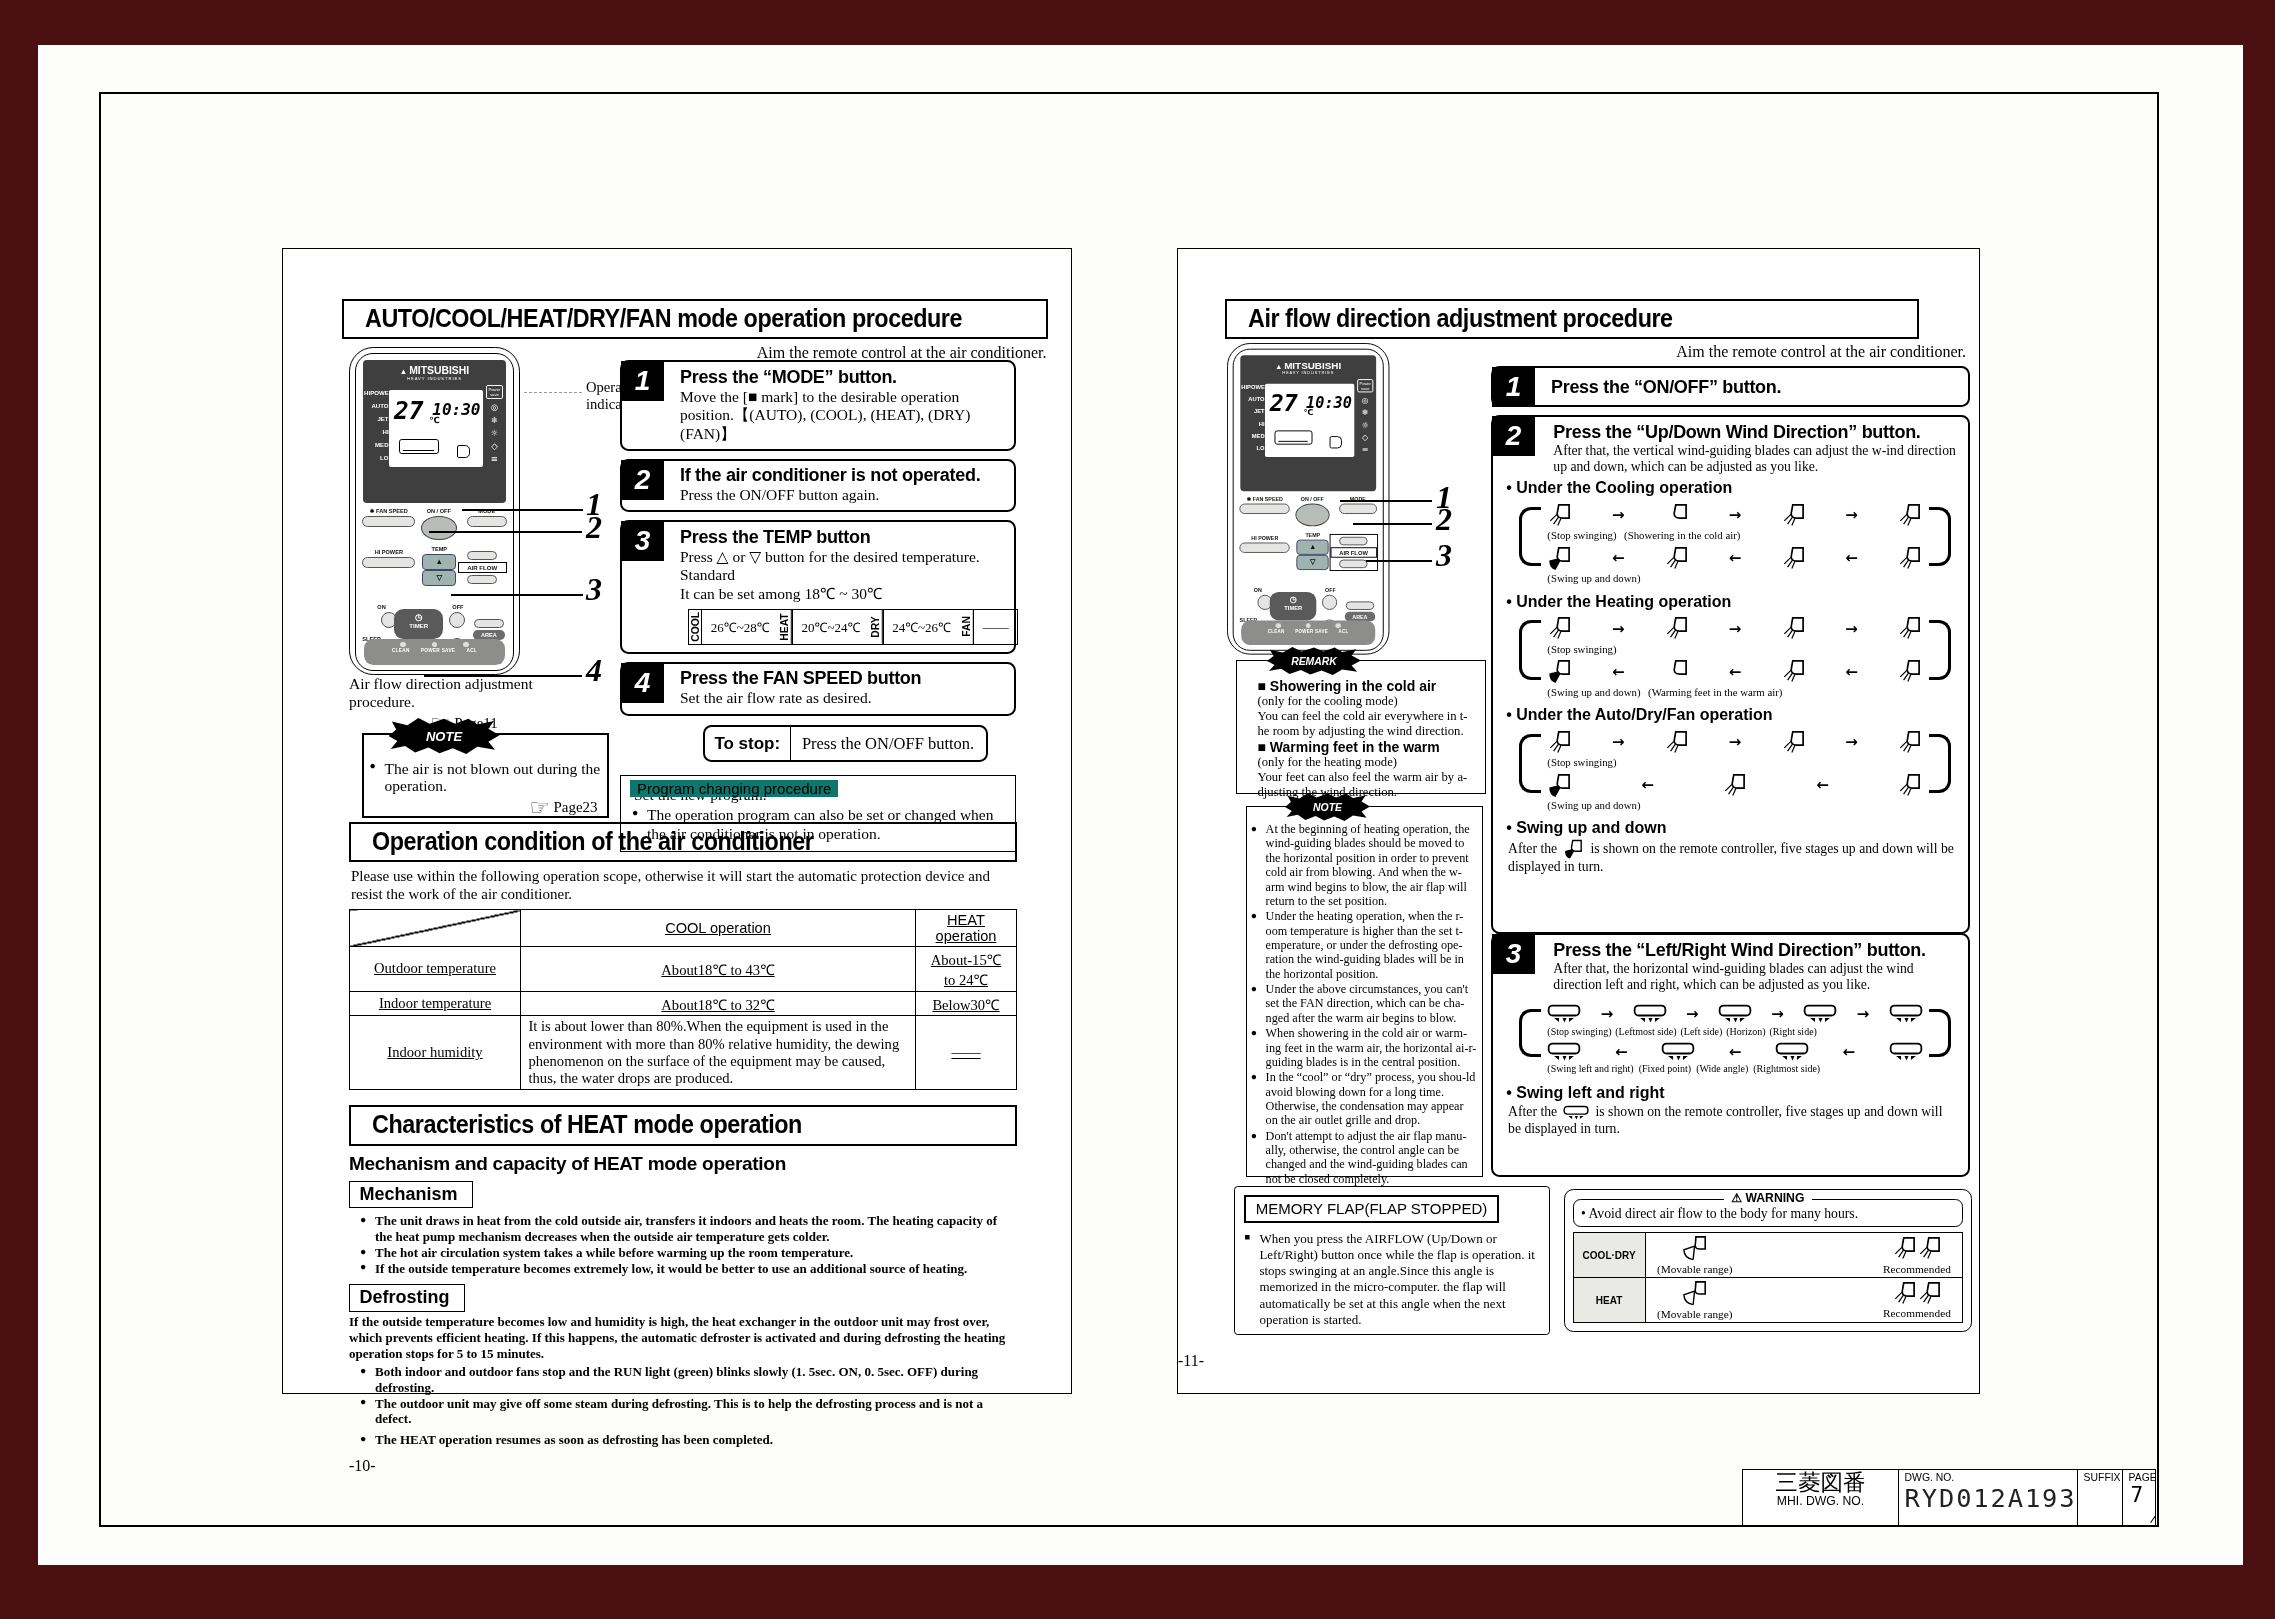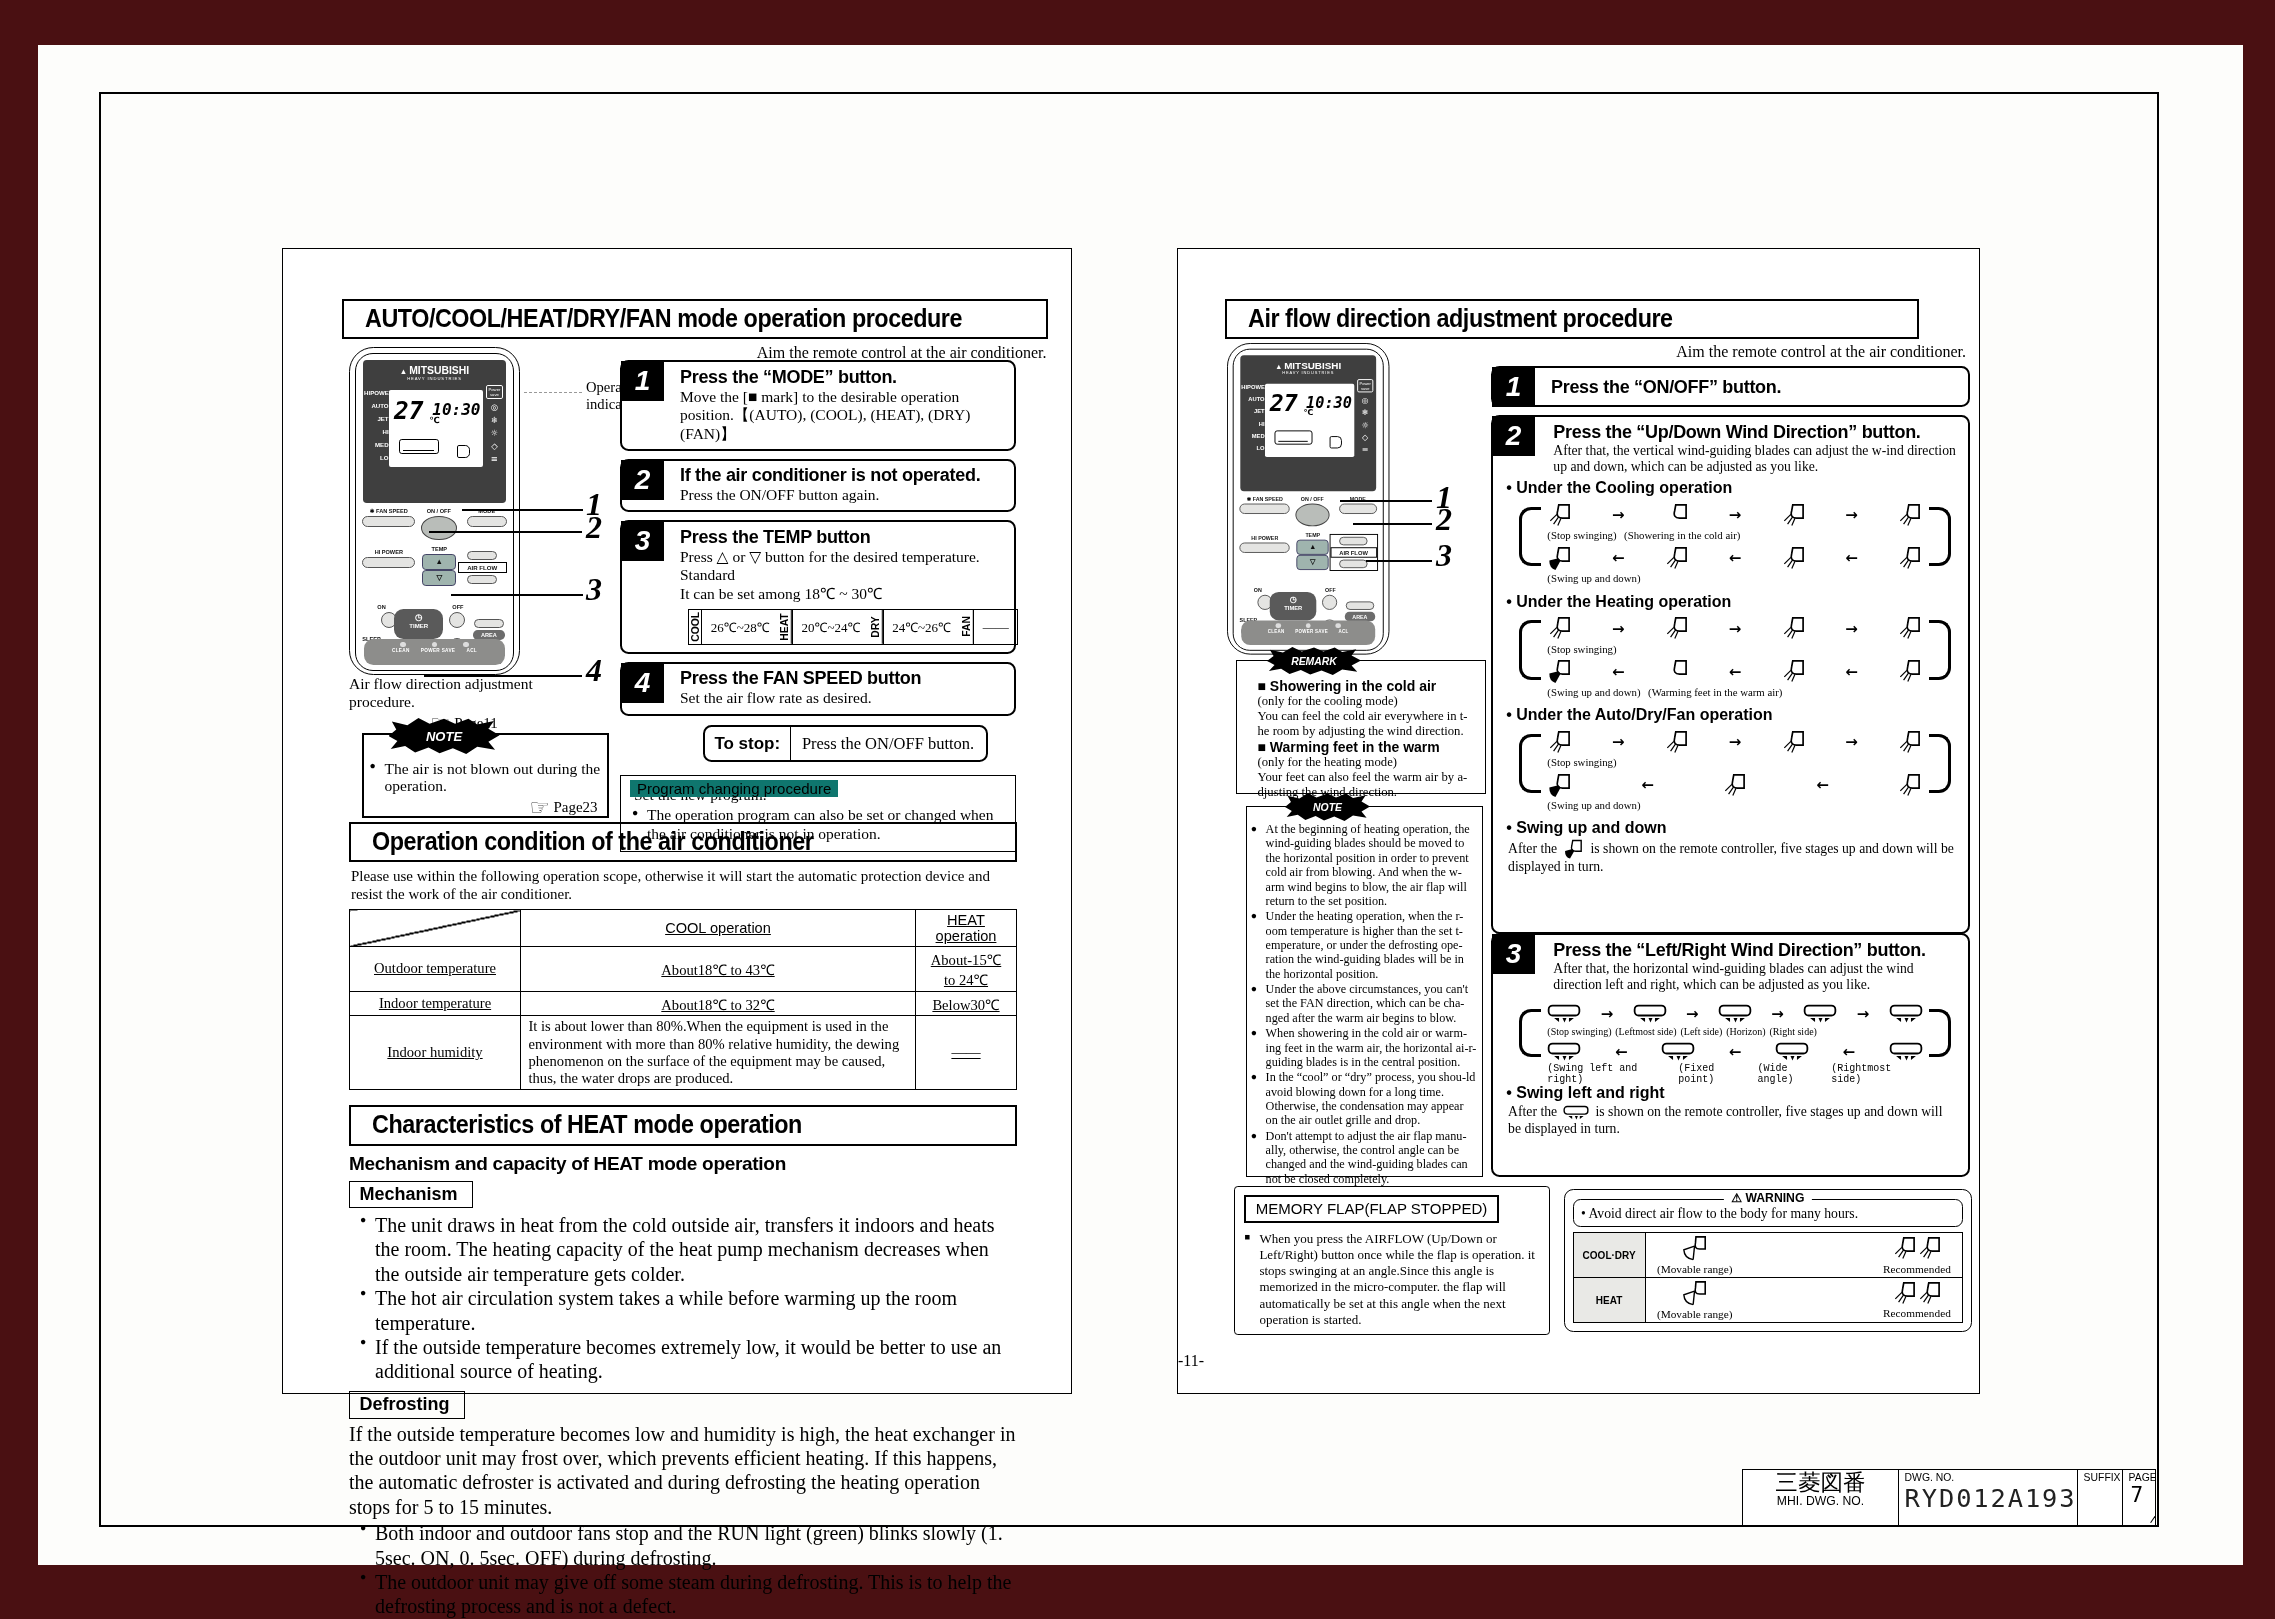--- a/index.html
+++ b/index.html
@@ -42,21 +42,21 @@
   .pgref{font-size:15px;}
 
   
   table.optable{border-collapse:collapse;width:100%;font-size:14.6px;}
   table.optable td,table.optable th{border:1.4px solid #000;padding:1.9px 7.5px;font-weight:normal;}
   table.optable .diag{background:linear-gradient(to bottom right,transparent calc(50% - 0.9px),#000 calc(50% - 0.9px),#000 calc(50% + 0.9px),transparent calc(50% + 0.9px));}
   table.optable .ctr{text-align:center;text-decoration:underline;}
 
   .lblbox{display:inline-block;border:1.9px solid #000;font:bold 18px "Liberation Sans",sans-serif;padding:1.9px 15px 2.8px 9.4px;margin:5.6px 0 2.8px 0;}
   .subhd{font:bold 19px "Liberation Sans",sans-serif;letter-spacing:-0.3px;margin-top:7.5px;}
-  .smallserif{font-size:20px;line-height:1.22;}
+  .smallserif{font-size:13px;line-height:1.22;font-weight:bold;}
 
   
   .remote{position:absolute;width:171px;height:328px;border:1.9px solid #000;border-radius:24.5px;background:#fff;padding:4.7px;box-sizing:border-box;}
   .rc-in{border:1.4px solid #000;border-radius:18px;height:100%;position:relative;overflow:hidden;}
   .rc-dark{position:absolute;left:7.5px;right:7.5px;top:6.6px;height:143px;background:#3f3f3f;border-radius:3.8px;color:#fff;}
   .rc-logo{text-align:center;font:bold 10.4px "Liberation Sans",sans-serif;margin-top:4.7px;}
   .rc-tri{font-size:7.5px;margin-right:1.9px;}
   .rc-logo-sub{text-align:center;font:4.2px "Liberation Sans",sans-serif;letter-spacing:0.9px;}
   .rc-lcd{position:absolute;left:26px;top:30px;right:22.6px;height:77px;background:#fff;border-radius:1.9px;color:#000;}
   .lcd-temp{font:bold italic 24.5px "DejaVu Sans Mono",monospace;position:absolute;left:4.7px;top:5.6px;}
@@ -692,21 +692,21 @@
           </svg>
           <span class="ar l"></span>
         <svg class="ict" viewBox="0 0 36 21" width="34" height="20">
             <use href="#actop"></use>
           </svg>
           <span class="ar l"></span>
         <svg class="ict" viewBox="0 0 36 21" width="34" height="20">
             <use href="#actop"></use>
           </svg>
       </div>
-      <div class="flbl" style="font-size:10px;gap:5px;font-family:Liberation Mono, monospace;">
+      <div class="flbl" style="font-size:10px;gap:5px;">
         <span>(Swing left and right)</span>
           <span>(Fixed point)</span>
         <span>(Wide angle)</span>
           <span>(Rightmost side)</span>
       </div>
     </div>
     <div class="dg-head">Swing left and right</div>
     <div style="font-size:13.7px;line-height:1.2;margin-left:3.8px;">
       <span>After the</span>
       <svg class="ict inline-ic" style="width:26px;height:16px;" viewBox="0 0 28 17" width="26" height="16">

